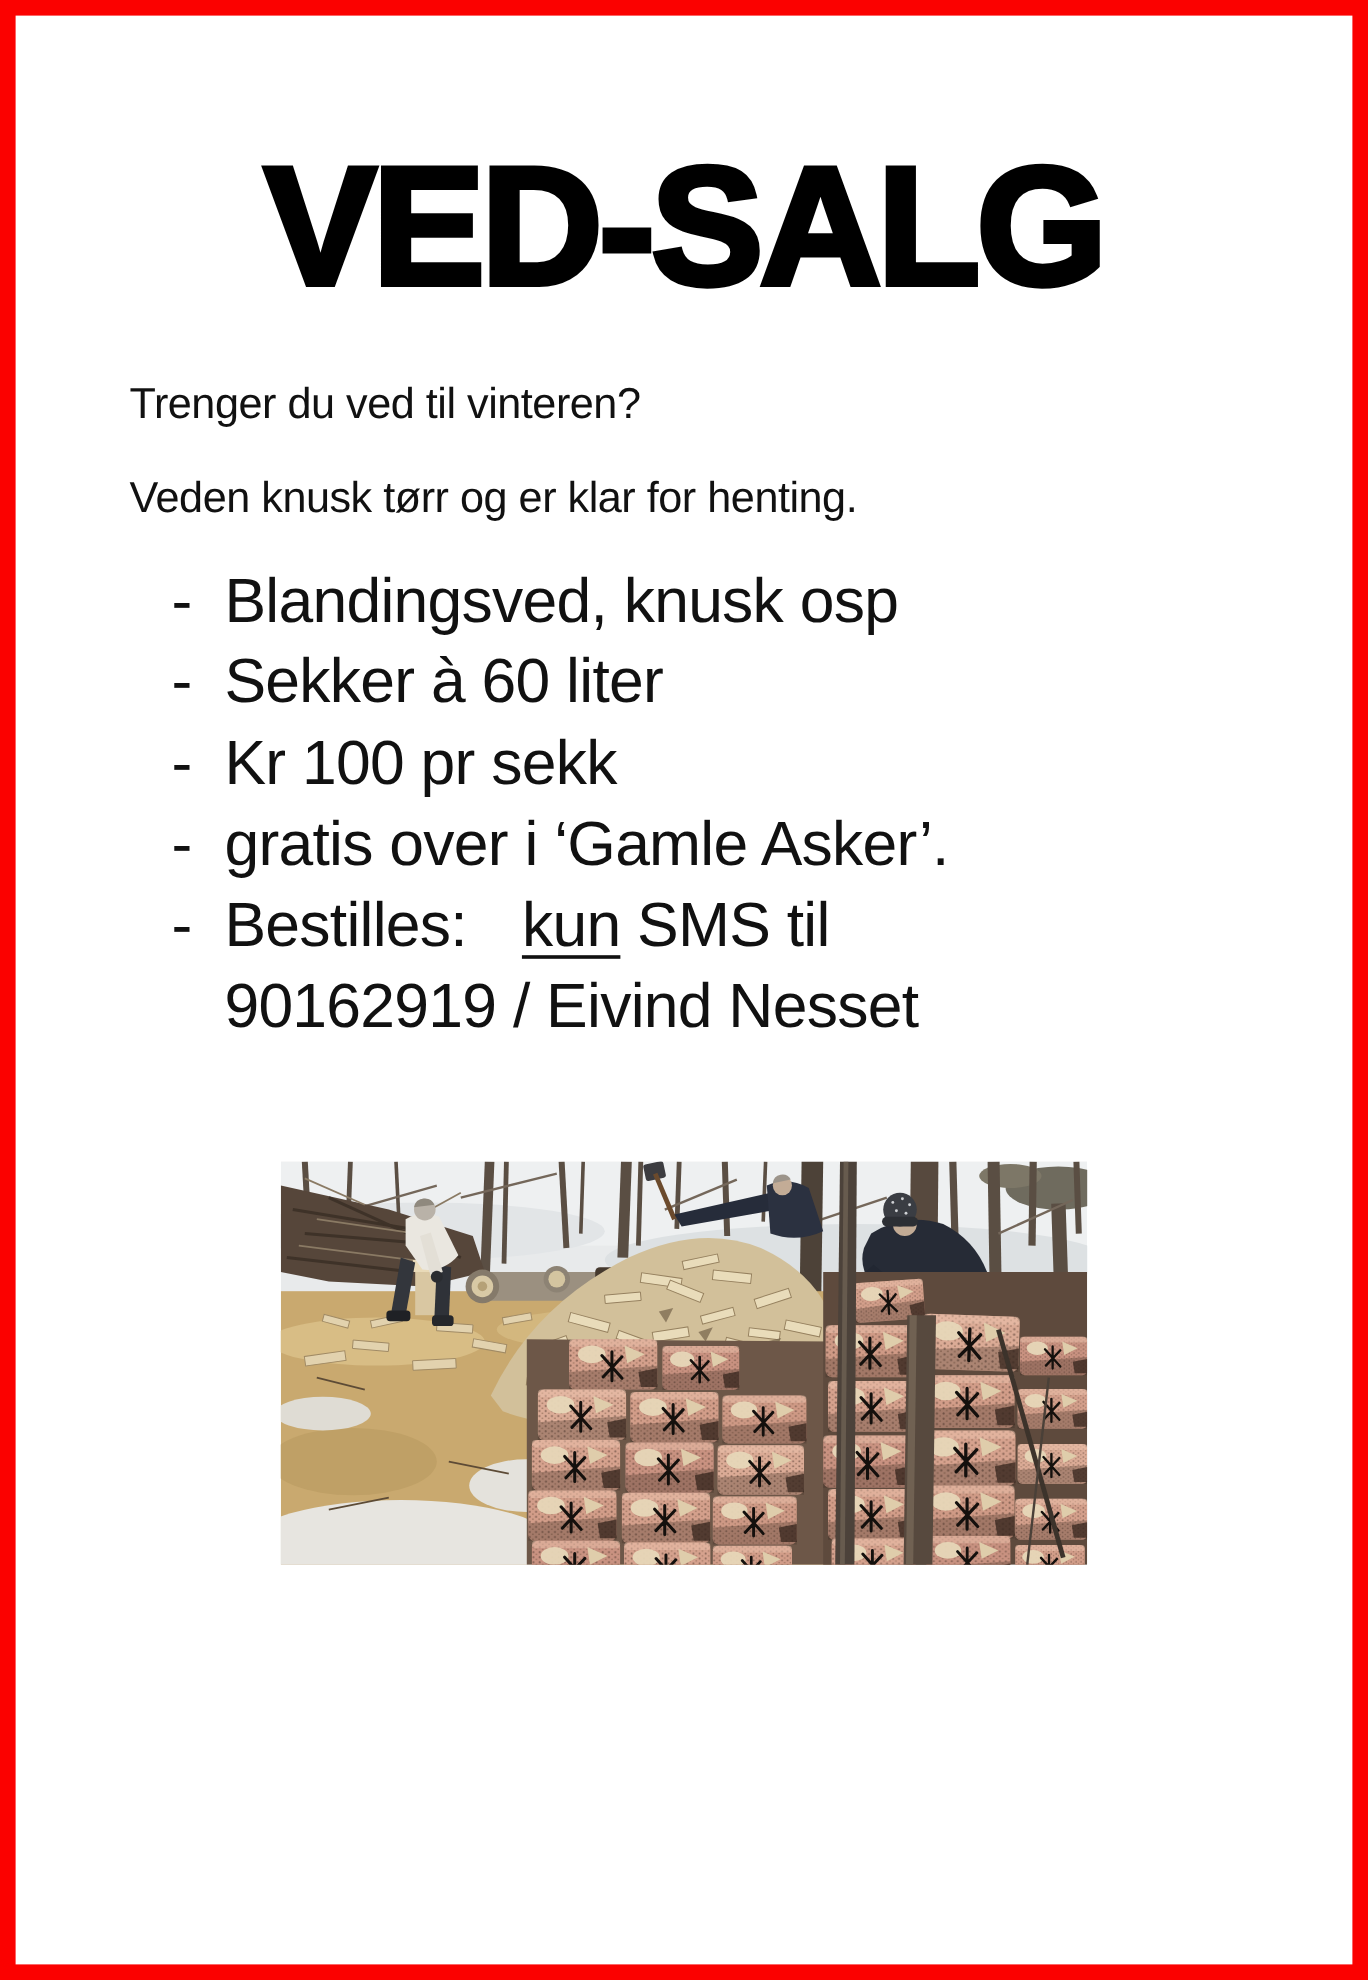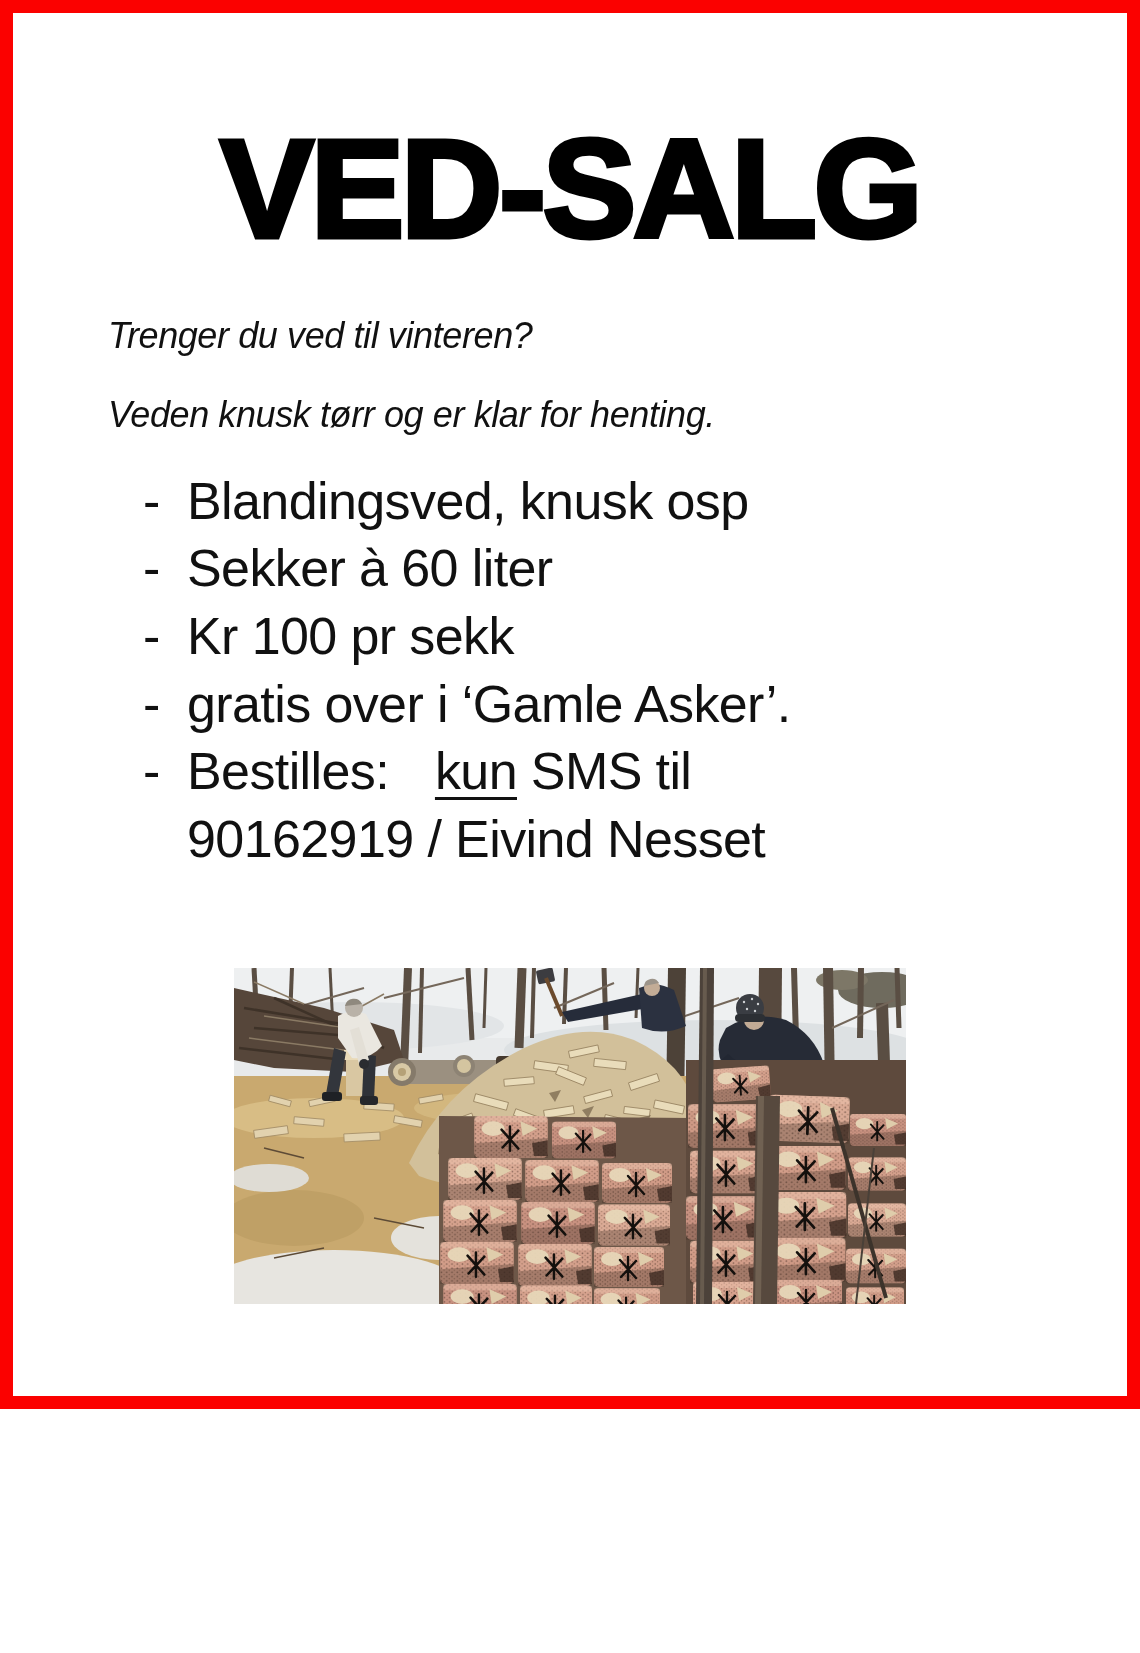--- a/index.html
+++ b/index.html
@@ -1,37 +1,37 @@
 <!DOCTYPE html>
 <html><head>
 <meta charset="utf-8">
 <style>
   html,body{margin:0;padding:0;background:#fff;}
   .poster{
     position:relative;
-    width:1140px;height:1409px;
+    width:1140px;height:1650px;
     box-sizing:border-box;
     border:13px solid #fb0100;
     background:#ffffff;
     overflow:hidden;
     font-family:"Liberation Sans","DejaVu Sans",sans-serif;
     color:#111;
   }
   .title{
     margin:106px 0 0;
     text-align:center;
     font-size:140px;
     line-height:1;
     font-weight:900;
     letter-spacing:-3px;
     color:#000;
     -webkit-text-stroke:5px #000;
     white-space:nowrap;
   }
-  .intro{ margin:51px 95px 0;font-style:italic; }
+  .intro{ margin:51px 95px 0; }
   .intro p{
     margin:0 0 26px;
     font-size:36px;
     line-height:1.47;
     letter-spacing:-0.4px;
   }
   .sale-list{
     list-style:none;
     margin:26px 95px 0;
     padding:0 0 0 35px;

